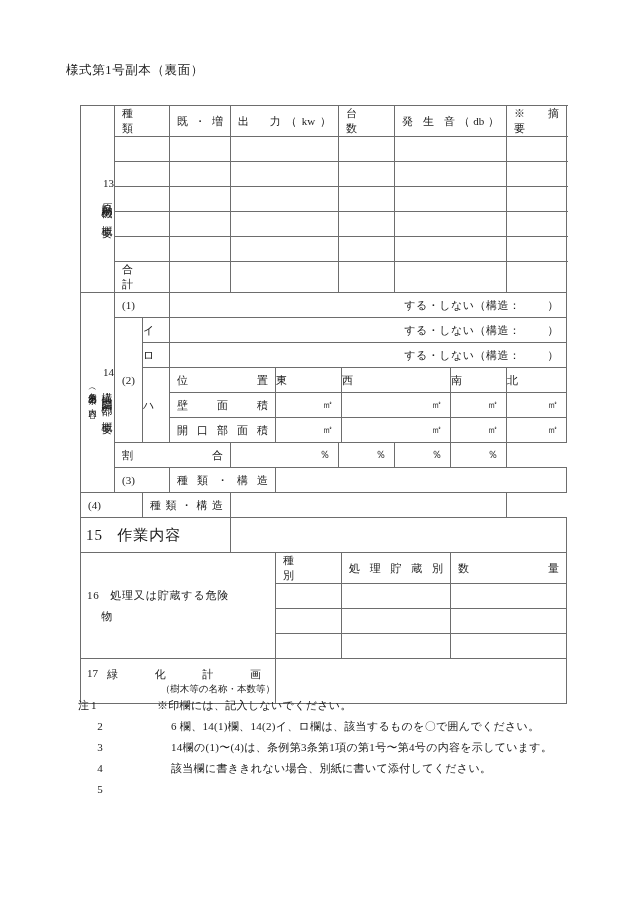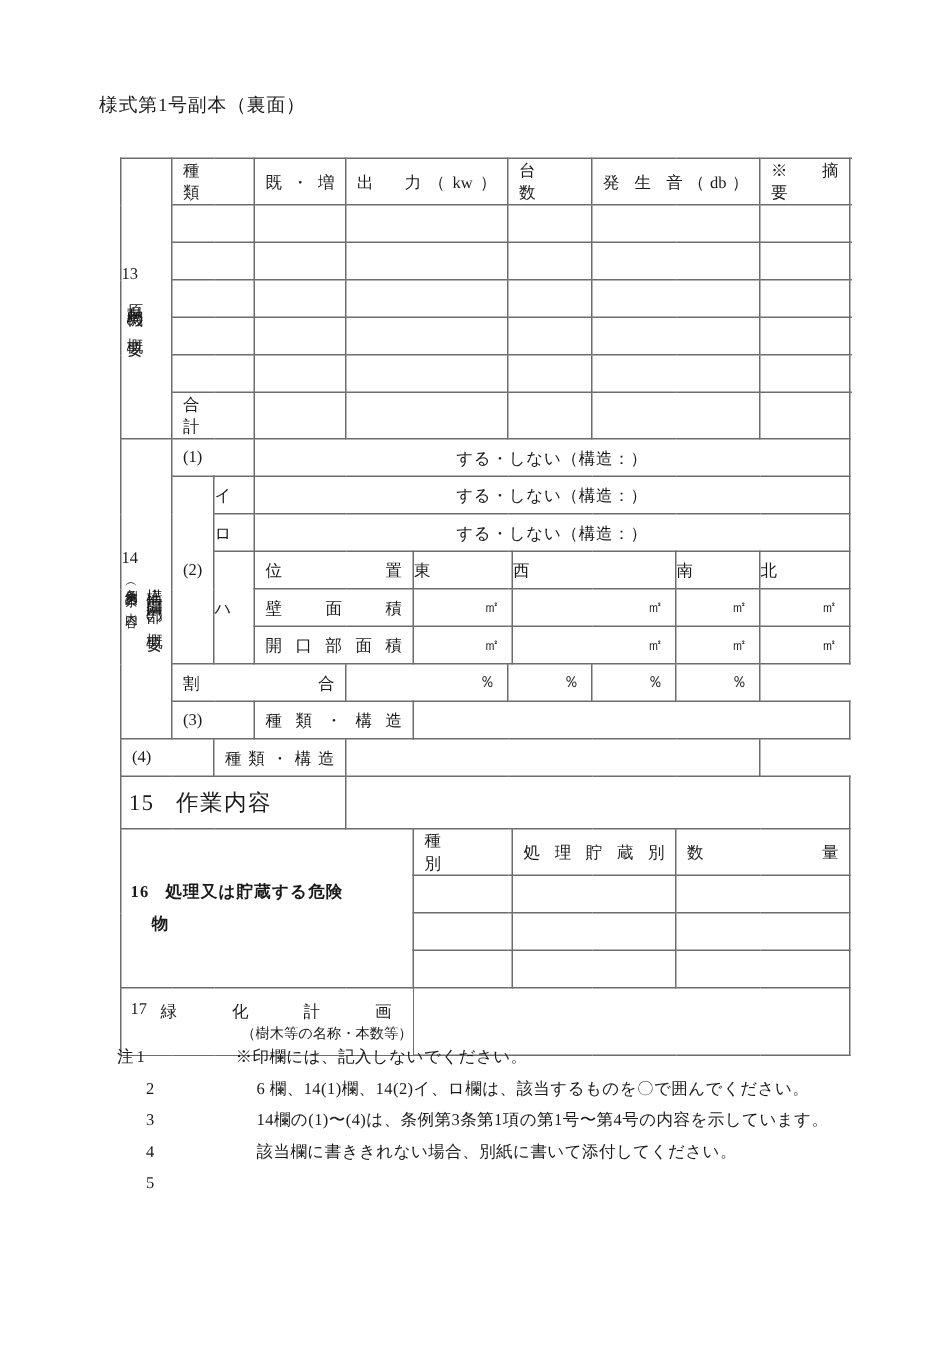--- a/index.html
+++ b/index.html
@@ -45,21 +45,21 @@
     border: 1px solid #ololo;
     border: 1px solid #6d6d6d;
     padding: 0;
     vertical-align: middle;
     height: 24px;
     background: #fff;
   }
   .vlabel-wrap {
     display: flex;
     flex-direction: column;
-    align-items: flex-start;
+    align-items: flex-end;
     justify-content: center;
     height: 100%;
   }
   .vstack {
     display: flex;
     flex-direction: row-reverse;
     justify-content: center;
     align-items: flex-start;
   }
   .vmain {
@@ -91,38 +91,38 @@
     text-align: justify;
     text-align-last: justify;
     padding: 0 7px;
     font-size: 11px;
   }
   .ctr { text-align: center; font-size: 11px; }
   .lft { text-align: left; padding-left: 7px; font-size: 11px; }
 
   .parenline {
     display: flex;
-    justify-content: center;
+    justify-content: flex-end;
     padding: 0 7px 0 7px;
     font-size: 11px;
     letter-spacing: 0.5px;
+    gap: 27px;
   }
   .unit-cell { text-align: right; padding-right: 8px; font-size: 10.5px; }
 
   .sec15 {
     font-size: 15px;
     padding-left: 5px;
     letter-spacing: 1px;
   }
   .sec16 {
     font-size: 11px;
     padding: 4px 6px;
     line-height: 1.9;
     letter-spacing: 0.8px;
-    font-weight: bold;
   }
   .sec17main {
     font-size: 11px;
     display: block;
     text-align: justify;
     text-align-last: justify;
     padding: 0 12px;
     letter-spacing: 0;
   }
   .sec17sub {

